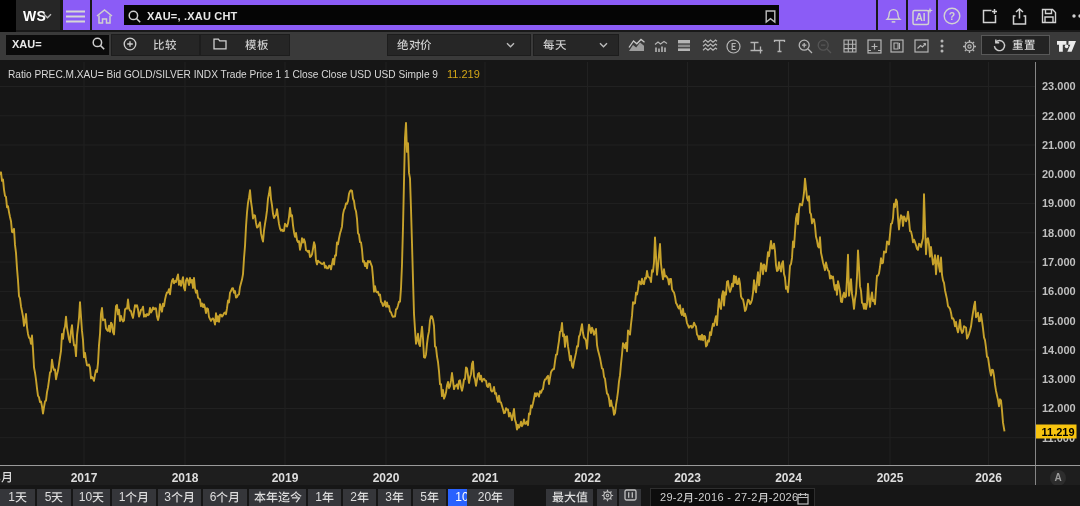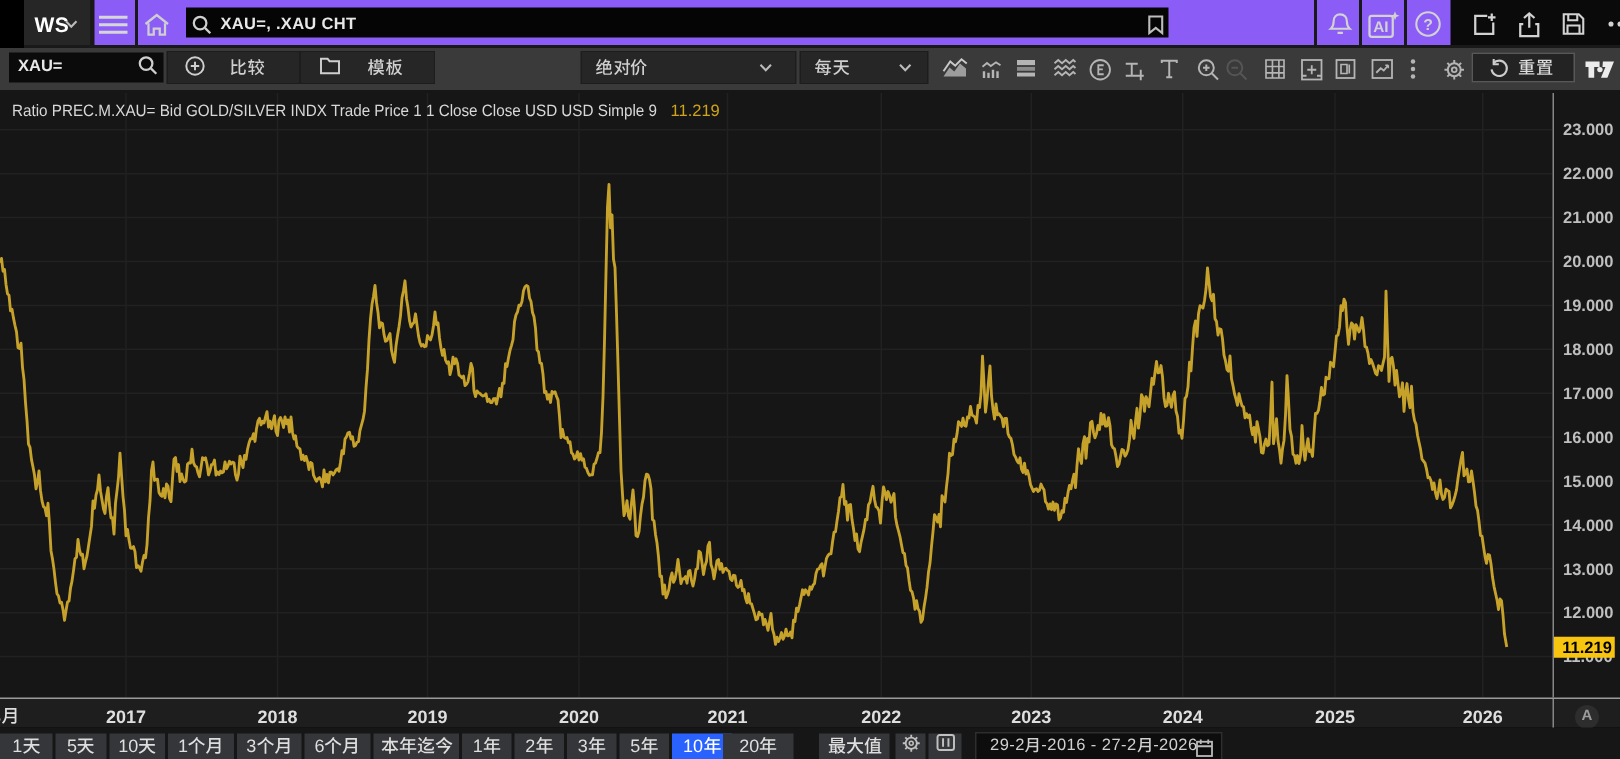--- a/index.html
+++ b/index.html
@@ -339,21 +339,21 @@
       </svg></div>
     <div style="position:absolute;left:378px;top:4px;width:33px;height:17px;background:#35363a;color:#dedede;font-size:12px;text-align:center;line-height:17px">3<svg class="cg" style="width:12px;height:12px;vertical-align:-1.5px;fill:#dedede;">
         <use href="#u5e74"></use>
       </svg></div>
     <div style="position:absolute;left:413px;top:4px;width:33px;height:17px;background:#35363a;color:#dedede;font-size:12px;text-align:center;line-height:17px">5<svg class="cg" style="width:12px;height:12px;vertical-align:-1.5px;fill:#dedede;">
         <use href="#u5e74"></use>
       </svg></div>
     <div style="position:absolute;left:448px;top:4px;width:40px;height:17px;background:#2962ff;color:#fff;font-size:12px;text-align:center;line-height:17px">10<svg class="cg" style="width:12px;height:12px;vertical-align:-1.5px;fill:#fff;">
         <use href="#u5e74"></use>
       </svg></div>
-    <div style="position:absolute;left:482px;top:4px;width:47px;height:17px;background:#35363a;color:#dedede;font-size:12px;text-align:center;line-height:17px">20<svg class="cg" style="width:12px;height:12px;vertical-align:-1.5px;fill:#dedede;">
+    <div style="position:absolute;left:467px;top:4px;width:47px;height:17px;background:#35363a;color:#dedede;font-size:12px;text-align:center;line-height:17px">20<svg class="cg" style="width:12px;height:12px;vertical-align:-1.5px;fill:#dedede;">
         <use href="#u5e74"></use>
       </svg></div>
     <div style="position:absolute;left:546px;top:4px;width:47px;height:17px;background:#35363a;color:#dedede;font-size:12px;text-align:center;line-height:17px"><svg class="cg" style="width:12px;height:12px;vertical-align:-1.5px;fill:#dedede;">
         <use href="#u6700"></use>
       </svg><svg class="cg" style="width:12px;height:12px;vertical-align:-1.5px;fill:#dedede;">
         <use href="#u5927"></use>
       </svg><svg class="cg" style="width:12px;height:12px;vertical-align:-1.5px;fill:#dedede;">
         <use href="#u503c"></use>
       </svg></div>
     <div style="position:absolute;left:597px;top:4px;width:20px;height:17px;background:#35363a;text-align:center;line-height:16px;font-size:0"><svg width="13" height="13" viewBox="0 0 15 15">

